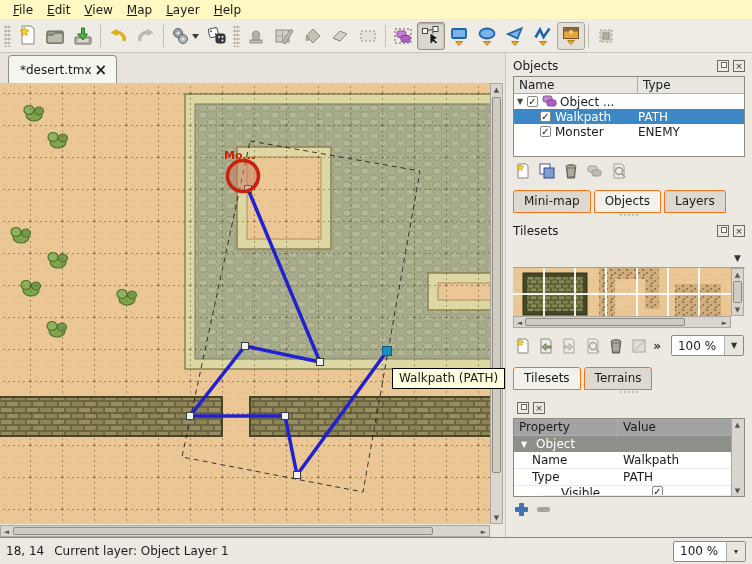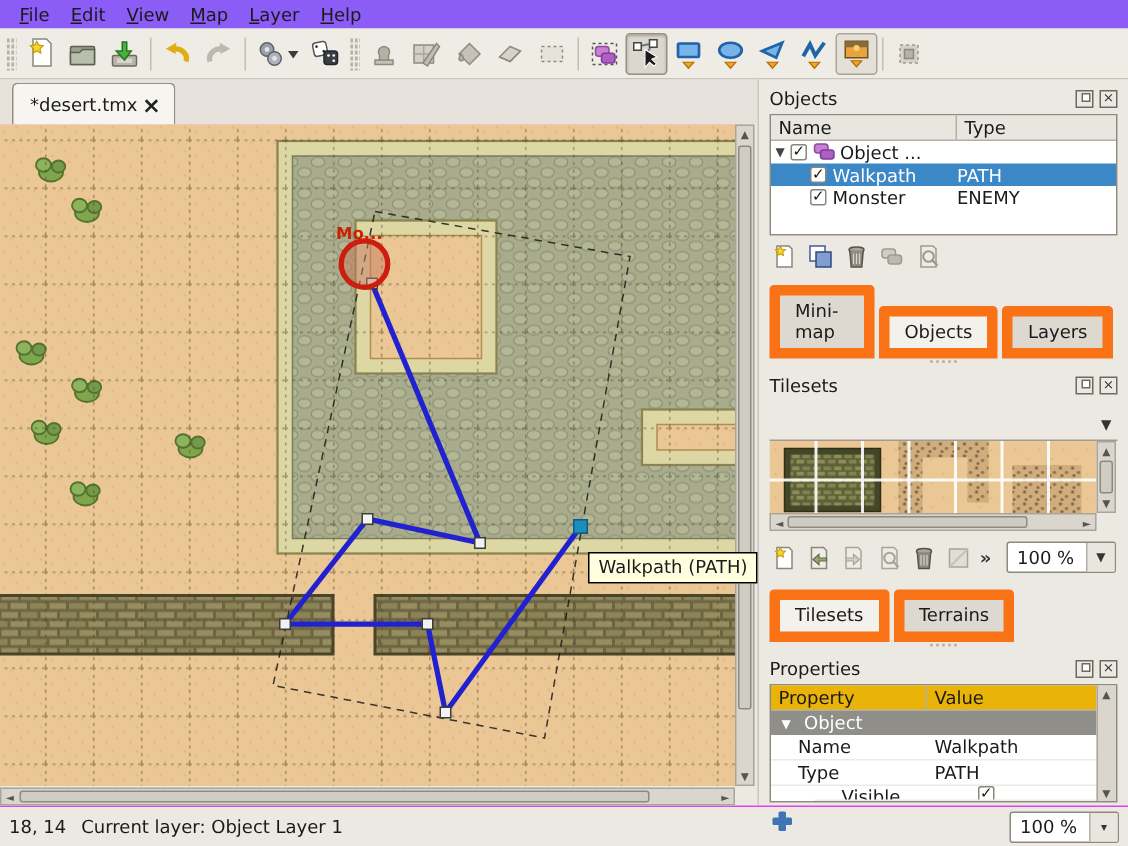--- a/index.html
+++ b/index.html
@@ -1,21 +1,21 @@
 <!DOCTYPE html>
 <html><head>
 <meta charset="utf-8">
 <style>
   * { box-sizing: border-box; margin: 0; padding: 0; }
   html,body { width:752px; height:564px; }
   body { font-family:"DejaVu Sans","Liberation Sans",sans-serif; font-size:12px; color:#1a1a1a; background:#ece9e2; }
   .window { width:752px; height:564px; background:#ece9e2; overflow:hidden; display:flex; flex-direction:column; }
 
   
-  .menubar { height:19px; display:flex; align-items:center; padding-left:6px; background:#8b5cf6; }
+  .menubar { height:19px; display:flex; align-items:center; padding-left:6px; background:#fef9c3; }
   .menu-item { padding:1px 7px; cursor:default; }
   .menu-item::first-letter { text-decoration:underline; }
 
   
   .toolbar { height:34px; display:flex; align-items:center; padding:0 2px; background:#efece6; border-bottom:1px solid #c9c5bc; }
   .tb-grip { width:7px; height:22px; margin:0 2px;
     background-image:radial-gradient(#b5b1a7 1px, transparent 1.2px); background-size:3px 4px; }
   .tb-btn { width:28px; height:28px; display:flex; align-items:center; justify-content:center;
     border:1px solid transparent; border-radius:3px; background:transparent; }
   .tb-btn.wide { width:36px; }
@@ -60,21 +60,21 @@
   .cell-type { flex:1; }
   .expander { font-size:8px; color:#444; width:10px; margin-left:3px; }
   .indent { width:13px; }
   .checkbox { width:11px; height:11px; background:#fff; border:1px solid #8a867c; border-radius:2px;
     display:flex; align-items:center; justify-content:center; font-size:10px; line-height:10px; color:#111; flex:none; }
   .objfiller { height:17px; background:#fff; }
 
   .icon-row { display:flex; align-items:center; gap:6px; padding:5px 1px 4px; }
 
   .dock-tabs { display:flex; align-items:flex-end; margin-top:6px; }
-  .dock-tab { padding:3px 10px 4px; background:#ddd9d1; border:7px solid #f97316; border-radius:3px 3px 0 0; margin-right:3px; }
+  .dock-tab { padding:3px 10px 4px; background:#ddd9d1; border:1px solid #f97316; border-radius:3px 3px 0 0; margin-right:3px; }
   .dock-tab.active { background:#f3f1eb; }
   .handle-dots { height:5px; display:flex; justify-content:center; gap:2px; margin:1px 0 2px; }
   .handle-dots i { width:2px; height:2px; background:#b5b1a7; border-radius:50%; }
 
   .tileset-tabbar { display:flex; align-items:flex-end; border-bottom:1px solid #a19c92; margin-top:2px; height:25px; }
   .tileset-tab { margin-left:28px; padding:3px 24px 4px; background:#eceae3; border:1px solid #a19c92; border-bottom:1px solid #eceae3;
     margin-bottom:-1px; border-radius:3px 3px 0 0; }
   .tileset-caret { margin-left:auto; margin-right:4px; font-size:9px; color:#333; padding-bottom:4px; }
   .tileset-view { display:flex; }
   .tileset-canvas { width:218px; height:48px; }
@@ -85,21 +85,21 @@
   .ts-hscroll .thumb { position:absolute; top:1px; bottom:1px; left:11px; width:160px; background:#cfccc4; border:1px solid #8e8a80; border-radius:2px; }
 
   .ts-toolbar { display:flex; align-items:center; gap:6px; padding:7px 1px 5px; }
   .combo { display:flex; align-items:center; height:21px; background:#fff; border:1px solid #8e8a80; border-radius:2px; margin-left:4px; }
   .combo .val { padding:0 6px; width:52px; }
   .combo .arrow { width:19px; height:100%; border-left:1px solid #b3afa5; background:#e9e6df;
     display:flex; align-items:center; justify-content:center; font-size:8px; color:#333; }
 
   .prop-table { background:#fff; border:1px solid #8e8a80; display:flex; }
   .prop-main { flex:1; }
-  .prop-head { display:flex; background:#eab308; border-bottom:1px solid #b3afa5; }
+  .prop-head { display:flex; background:#a3a3a3; border-bottom:1px solid #b3afa5; }
   .prop-head > div { padding:1px 5px; }
   .ph-prop { width:104px; border-right:1px solid #b3afa5; }
   .prop-group { display:flex; align-items:center; gap:5px; background:#8f8e88; color:#fff; height:16px; padding-left:4px; }
   .prop-group .expander { color:#fff; }
   .prop-row { display:flex; height:17px; align-items:center; border-bottom:1px solid #eceae4; }
   .pr-name { width:104px; padding-left:18px; }
   .pr-val { flex:1; padding-left:5px; display:flex; align-items:center; }
   .prop-row.cut { height:10px; overflow:hidden; align-items:flex-start;margin-left:29px; }
   .prop-vscroll { width:13px; background:#dad6cd; border-left:1px solid #aba69c; position:relative; font-size:7px; color:#555; }
 
@@ -562,21 +562,20 @@
       </div>
       <div class="handle-dots">
           <i></i>
           <i></i>
           <i></i>
           <i></i>
           <i></i>
         </div>
 
       <div class="panel-title">
-        <span class="t">Properties</span>
         <span class="mini-btn float"></span>
         <span class="mini-btn">×</span>
       </div>
       <div class="prop-table">
         <div class="prop-main">
           <div class="prop-head">
             <div class="ph-prop">Property</div>
             <div>Value</div>
           </div>
           <div class="prop-group">

